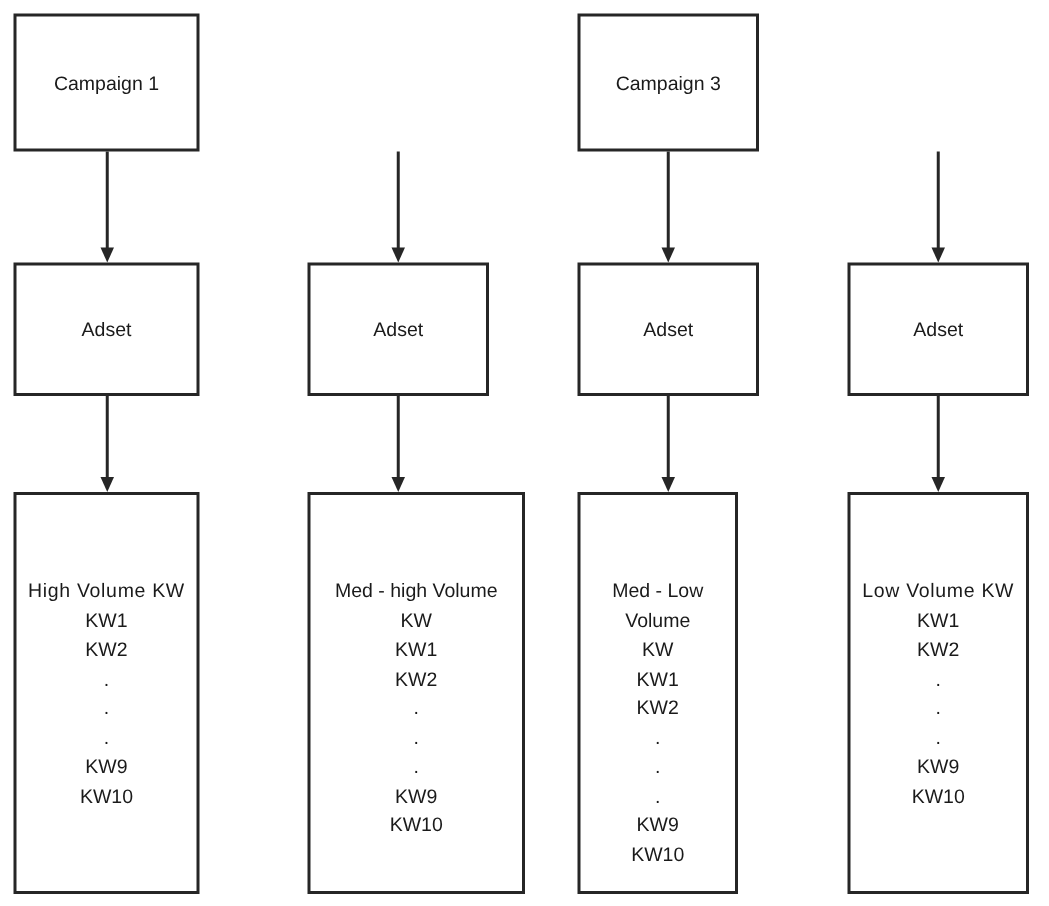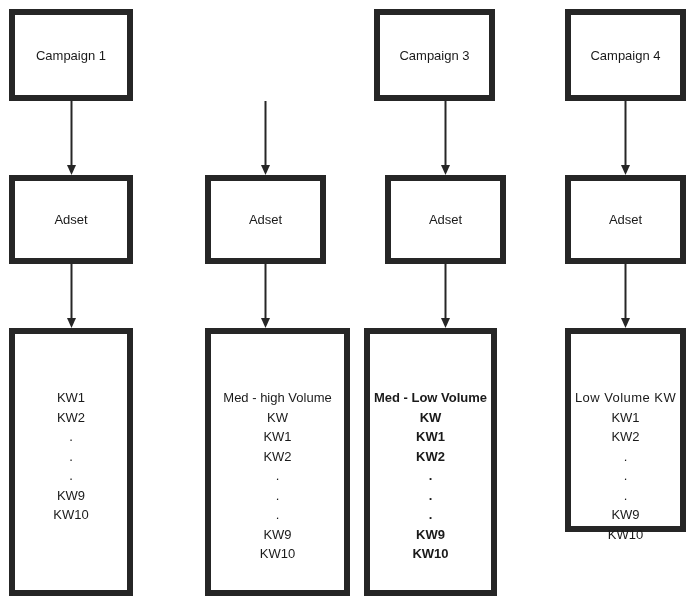--- a/index.html
+++ b/index.html
@@ -19,21 +19,21 @@
     width: 699px;
     height: 604px;
     background: #ffffff;
     overflow: hidden;
   }
 
   
   .node {
     position: absolute;
     box-sizing: border-box;
-    border: 6px solid #7f1d1d;
+    border: 2px solid #7f1d1d;
     background: #ffffff;
     display: flex;
     align-items: center;
     justify-content: center;
     text-align: center;
   }
 
   .node-label {
     font-size: 13px;
     line-height: 17px;
@@ -94,20 +94,21 @@
 
 <div id="canvas">
     <div class="node campaign-node" style="left: 9px; top: 9px; width: 124px; height: 92px; border-color: rgb(38, 38, 38);">
       <span class="node-label" style="color: rgb(26, 26, 26);">Campaign 1</span>
     </div>
     <div class="node adset-node" style="left: 9px; top: 175px; width: 124px; height: 89px; border-color: rgb(38, 38, 38);">
       <span class="node-label" style="color: rgb(26, 26, 26);">Adset</span>
     </div>
     <div class="node kw-node" style="left: 9px; top: 328px; width: 124px; height: 268px; border-color: rgb(38, 38, 38);">
       <div class="kw-block" style="margin-top: 54px; color: rgb(26, 26, 26);">
+        <span class="kw-title stretch">High Volume KW</span>
         <span class="kw-item">KW1</span>
         <span class="kw-item">KW2</span>
         <span class="kw-dot">.</span>
         <span class="kw-dot">.</span>
         <span class="kw-dot">.</span>
         <span class="kw-item">KW9</span>
         <span class="kw-item">KW10</span>
       </div>
     </div>
     <div class="arrow" style="left: 65.5px; top: 101px; height: 74px;">
@@ -143,27 +144,27 @@
         <line x1="5.5" y1="0" x2="5.5" y2="65" stroke="#262626" stroke-width="2"></line>
         <polygon points="1,64 10,64 5.5,74" fill="#262626"></polygon>
       </svg>
     </div>
     <div class="arrow" style="left: 260px; top: 264px; height: 64px;">
       <svg width="11" height="64" viewBox="0 0 11 64">
         <line x1="5.5" y1="0" x2="5.5" y2="55" stroke="#262626" stroke-width="2"></line>
         <polygon points="1,54 10,54 5.5,64" fill="#262626"></polygon>
       </svg>
     </div>
-    <div class="node campaign-node" style="left: 374px; top: 9px; width: 121px; height: 92px; border-color: rgb(38, 38, 38);">
+    <div class="node campaign-node" style="left: 385px; top: 9px; width: 121px; height: 92px; border-color: rgb(38, 38, 38);">
       <span class="node-label" style="color: rgb(26, 26, 26);">Campaign 3</span>
     </div>
     <div class="node adset-node" style="left: 385px; top: 175px; width: 121px; height: 89px; border-color: rgb(38, 38, 38);">
       <span class="node-label" style="color: rgb(26, 26, 26);">Adset</span>
     </div>
-    <div class="node kw-node" style="left: 364px; top: 328px; width: 133px; height: 268px; border-color: rgb(38, 38, 38); font-weight: bold;">
+    <div class="node kw-node" style="left: 385px; top: 328px; width: 107px; height: 268px; border-color: rgb(38, 38, 38);">
       <div class="kw-block" style="margin-top: 54px; color: rgb(26, 26, 26);">
         <span class="kw-title">Med - Low Volume</span>
         <span class="kw-title">KW</span>
         <span class="kw-item">KW1</span>
         <span class="kw-item">KW2</span>
         <span class="kw-dot">.</span>
         <span class="kw-dot">.</span>
         <span class="kw-dot">.</span>
         <span class="kw-item">KW9</span>
         <span class="kw-item">KW10</span>
@@ -174,27 +175,24 @@
         <line x1="5.5" y1="0" x2="5.5" y2="65" stroke="#262626" stroke-width="2"></line>
         <polygon points="1,64 10,64 5.5,74" fill="#262626"></polygon>
       </svg>
     </div>
     <div class="arrow" style="left: 440px; top: 264px; height: 64px;">
       <svg width="11" height="64" viewBox="0 0 11 64">
         <line x1="5.5" y1="0" x2="5.5" y2="55" stroke="#262626" stroke-width="2"></line>
         <polygon points="1,54 10,54 5.5,64" fill="#262626"></polygon>
       </svg>
     </div>
-    <div class="node campaign-node" style="left: 565px; top: 9px; width: 121px; height: 92px; border-color: rgb(38, 38, 38);">
-      <span class="node-label" style="color: rgb(26, 26, 26);">Campaign 4</span>
-    </div>
     <div class="node adset-node" style="left: 565px; top: 175px; width: 121px; height: 89px; border-color: rgb(38, 38, 38);">
       <span class="node-label" style="color: rgb(26, 26, 26);">Adset</span>
     </div>
-    <div class="node kw-node" style="left: 565px; top: 328px; width: 121px; height: 204px; border-color: rgb(38, 38, 38);">
+    <div class="node kw-node" style="left: 565px; top: 328px; width: 121px; height: 268px; border-color: rgb(38, 38, 38);">
       <div class="kw-block" style="margin-top: 54px; color: rgb(26, 26, 26);">
         <span class="kw-title stretch">Low Volume KW</span>
         <span class="kw-item">KW1</span>
         <span class="kw-item">KW2</span>
         <span class="kw-dot">.</span>
         <span class="kw-dot">.</span>
         <span class="kw-dot">.</span>
         <span class="kw-item">KW9</span>
         <span class="kw-item">KW10</span>
       </div>

